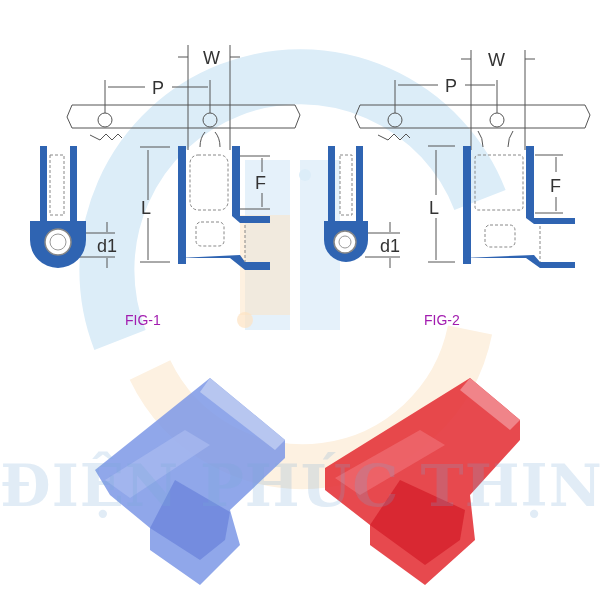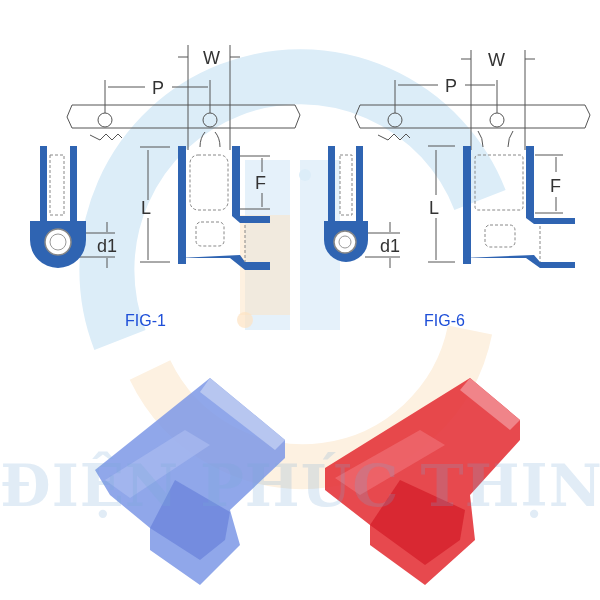--- a/index.html
+++ b/index.html
@@ -1,18 +1,18 @@
 <!DOCTYPE html>
 <html><head>
 <meta charset="utf-8">
 <style>
   html,body{margin:0;padding:0;background:#ffffff;}
   #canvas{position:relative;width:600px;height:600px;overflow:hidden;background:#ffffff;font-family:"Liberation Sans",sans-serif;}
   svg{position:absolute;left:0;top:0;}
-  .fig-label{position:absolute;font-size:16px;color:#1d4ed8;font-family:"Liberation Sans",sans-serif;}
+  .fig-label{position:absolute;font-size:14px;color:#a21caf;font-family:"Liberation Sans",sans-serif;}
   .wm-text{position:absolute;left:0;width:600px;top:452px;text-align:center;font-family:"DejaVu Serif",serif;font-weight:bold;font-size:58px;letter-spacing:1px;color:rgba(120,170,215,0.22);white-space:nowrap;}
   .dim{font-family:"Liberation Sans",sans-serif;font-size:18px;fill:#333333;}
 </style>
 </head>
 <body>
 
 <div id="canvas">
 
   <svg width="600" height="600">
     <path d="M120 340 A180 180 0 0 1 480 200" fill="none" stroke="#dcedf8" stroke-width="55"></path>
@@ -131,21 +131,21 @@
       <line x1="540" y1="226" x2="540" y2="262"></line>
     </g>
     <text class="dim" x="488" y="66">W</text>
     <text class="dim" x="445" y="92">P</text>
     <text class="dim" x="429" y="214">L</text>
     <text class="dim" x="550" y="192">F</text>
     <text class="dim" x="380" y="252">d1</text>
   </svg>
 
   <div class="fig-label" style="left:125px;top:312px;">FIG-1</div>
-  <div class="fig-label" style="left:424px;top:312px;">FIG-6</div>
+  <div class="fig-label" style="left:424px;top:312px;">FIG-2</div>
 
   <svg width="600" height="600">
     <g>
       <path d="M210 378 L285 440 L285 458 L230 510 L240 545 L200 585 L150 550 L150 528 L110 495 L95 470 Z" fill="#7d98e6" opacity="0.85"></path>
       <path d="M210 378 L285 440 L275 450 L200 392 Z" fill="#b7c6f0"></path>
       <path d="M150 528 L200 560 L225 540 L230 512 L175 480 Z" fill="#6d86dc" opacity="0.8"></path>
       <path d="M105 480 L185 430 L210 445 L130 498 Z" fill="#a9baf0" opacity="0.7"></path>
     </g>
     <g>
       <path d="M470 378 L520 420 L520 440 L470 495 L475 540 L425 585 L370 545 L370 525 L325 490 L325 468 Z" fill="#e4353b" opacity="0.9"></path>

